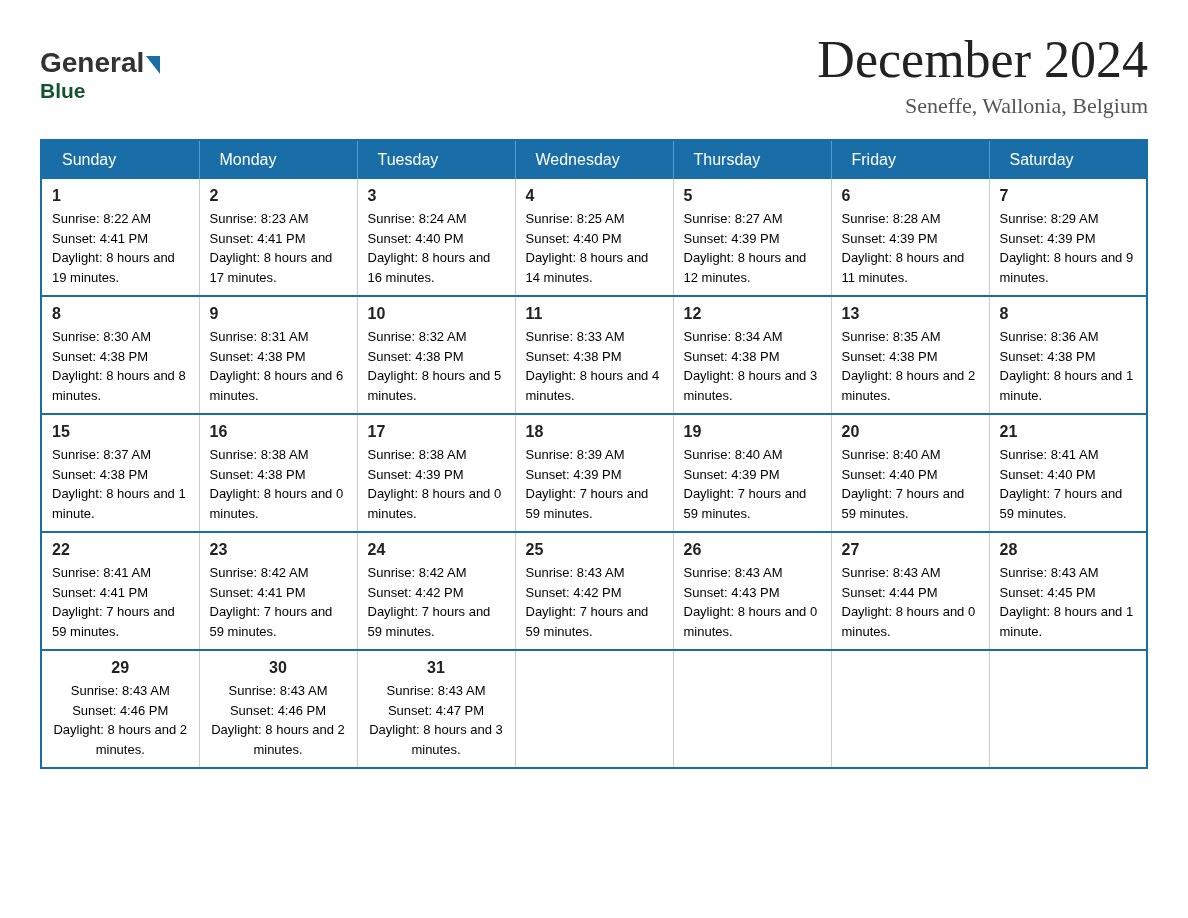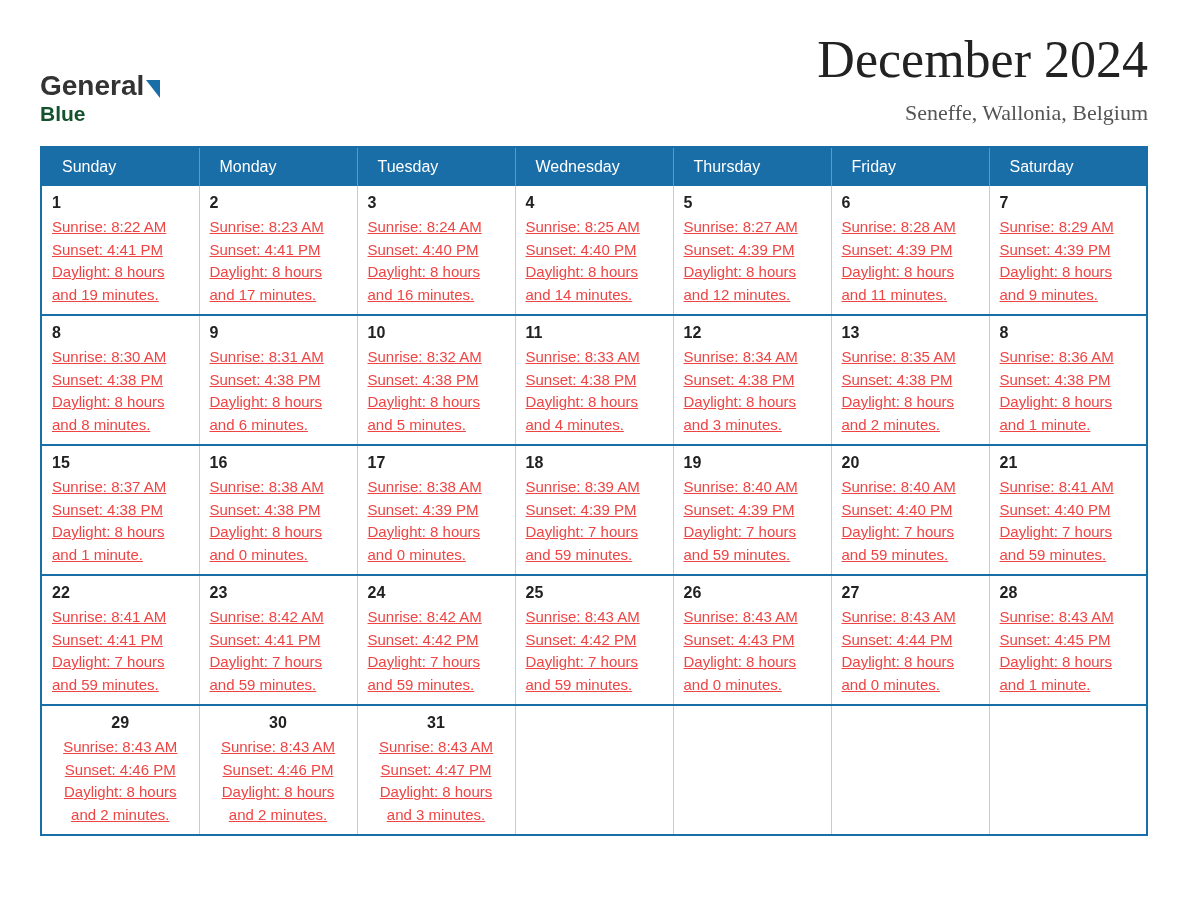--- a/index.html
+++ b/index.html
@@ -6,21 +6,21 @@
     body {
       font-family: Arial, sans-serif;
       background: #fff;
       padding: 30px 40px;
       width: 1188px;
       min-height: 918px;
     }
     .header {
       display: flex;
       justify-content: space-between;
-      align-items: flex-end;
+      align-items: center;
       margin-bottom: 20px;
     }
     .logo {
       display: flex;
       flex-direction: column;
     }
     .logo-top {
       display: flex;
       align-items: center;
     }
@@ -51,21 +51,21 @@
     .month-title {
       font-size: 52px;
       font-weight: normal;
       color: #222;
       font-family: Georgia, serif;
     }
     .location-title {
       font-size: 22px;
       color: #555;
       font-family: Georgia, serif;
-      margin-top: 11px;
+      margin-top: 4px;
     }
     .calendar {
       width: 100%;
       border-collapse: collapse;
       border: 2px solid #1a6ea8;
     }
     .calendar th {
       background-color: #1a6ea8;
       color: #fff;
       padding: 10px 20px;
@@ -95,24 +95,23 @@
       text-align: center;
     }
     .day-number {
       font-size: 16px;
       font-weight: bold;
       color: #222;
       display: block;
       margin-bottom: 4px;
     }
     .day-info {
-      font-size: 15px;
+      font-size: 13px;
       line-height: 1.5;
-      color: #ef4444;
-      text-decoration: underline;
+      color: #000000;
     }
     .empty-cell {
       background: #fff;
     }
   </style>
 </head>
 <body>
 
 <div class="header">
   <div class="logo">

